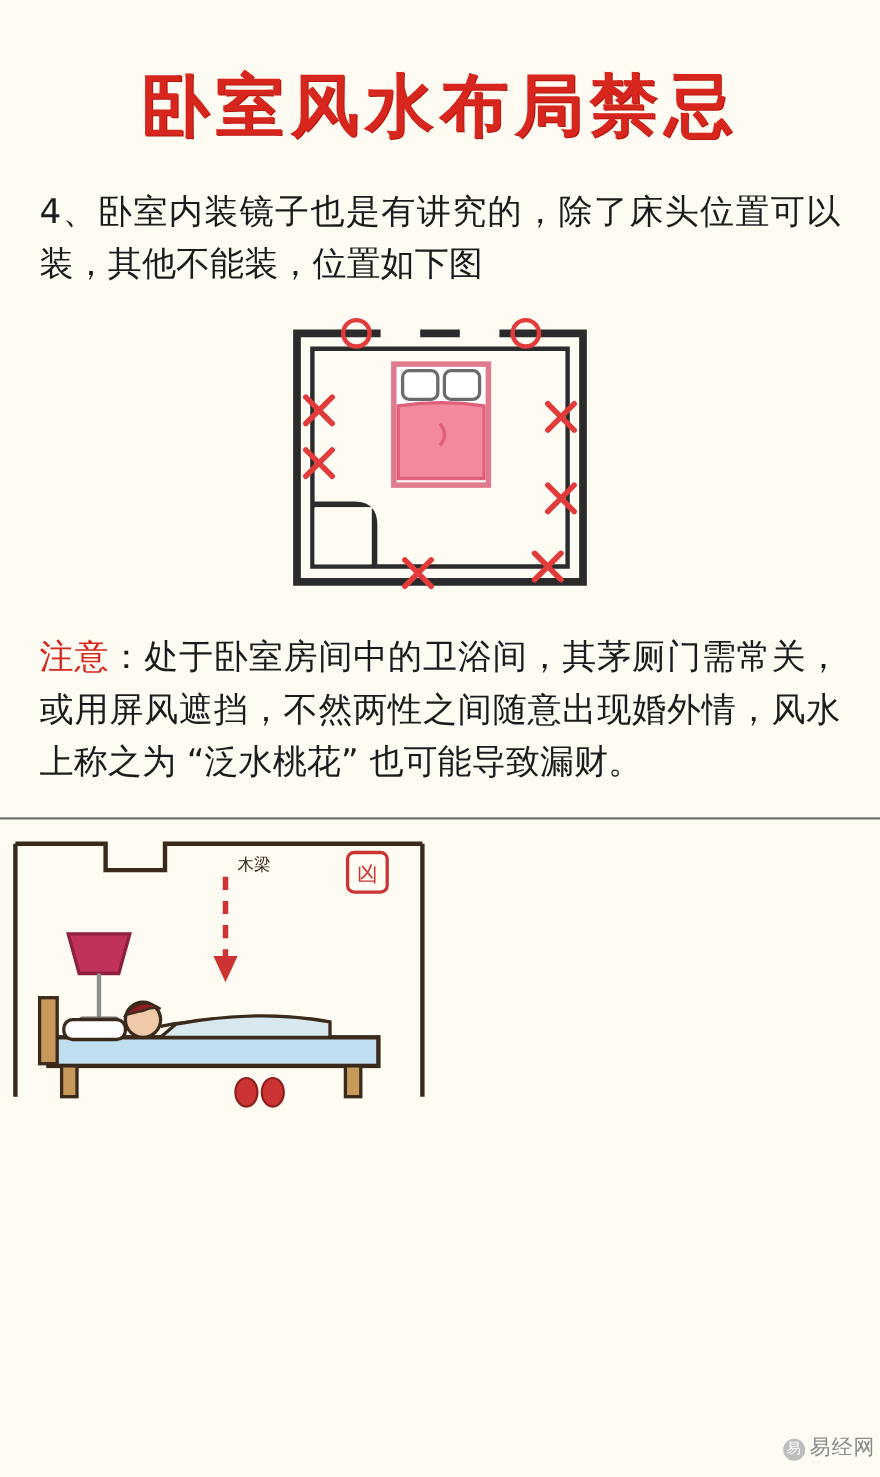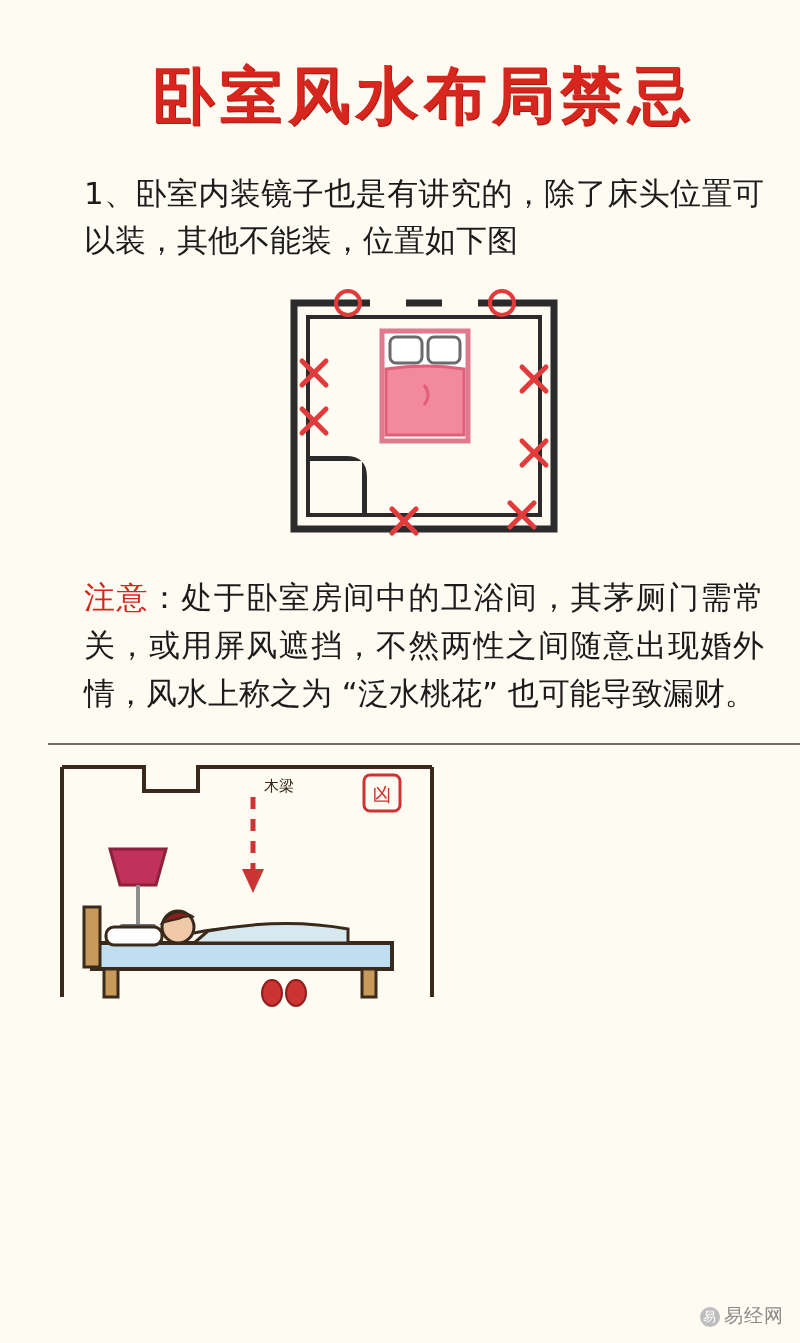--- a/index.html
+++ b/index.html
@@ -13,21 +13,20 @@
     font-family: "DejaVu Sans", "Liberation Sans", sans-serif;
     overflow: hidden;
     position: relative;
   }
   .page {
     width: 800px;
     height: 1343px;
     position: relative;
     background: #fdfbf2;
     box-sizing: border-box;
-    padding-left: 48px;
   }
   .title {
     text-align: center;
     color: #d6261e;
     font-size: 62px;
     font-weight: bold;
     letter-spacing: 6px;
     padding-top: 62px;
     line-height: 1.1;
     font-family: "DejaVu Serif", "Liberation Serif", serif;
@@ -72,21 +71,21 @@
   }
   .fig2-wrap {
     width: 100%;
     display: flex;
     margin-top: 12px;
   }
 
   
   .watermark {
     position: absolute;
-    right: 16px;
+    right: 4px;
     bottom: 14px;
     font-size: 19px;
     color: #8a8a8a;
     letter-spacing: 1px;
   }
   .wm-dot {
     display: inline-block;
     width: 20px;
     height: 20px;
     border-radius: 50%;
@@ -99,21 +98,21 @@
     vertical-align: 1px;
   }
 </style>
 </head>
 <body>
 
 <div class="page">
 
   <div class="title">卧室风水布局禁忌</div>
 
-  <div class="para para-5">1、卧室内装镜子也是有讲究的，除了床头位置可以装，其他不能装，位置如下图</div>
+  <div class="para para-5">4、卧室内装镜子也是有讲究的，除了床头位置可以装，其他不能装，位置如下图</div>
 
   <div class="fig1-wrap">
     <svg width="300" height="270" viewBox="0 0 300 270">
 
       <g stroke="#2b2b2b" stroke-width="7" fill="none" stroke-linejoin="miter">
         <path d="M20 22 L280 22 L280 248 L20 248 Z"></path>
       </g>
 
       <g stroke="#2b2b2b" stroke-width="4" fill="none">
         <path d="M34 36 L266 36 L266 234 L34 234 Z"></path>

